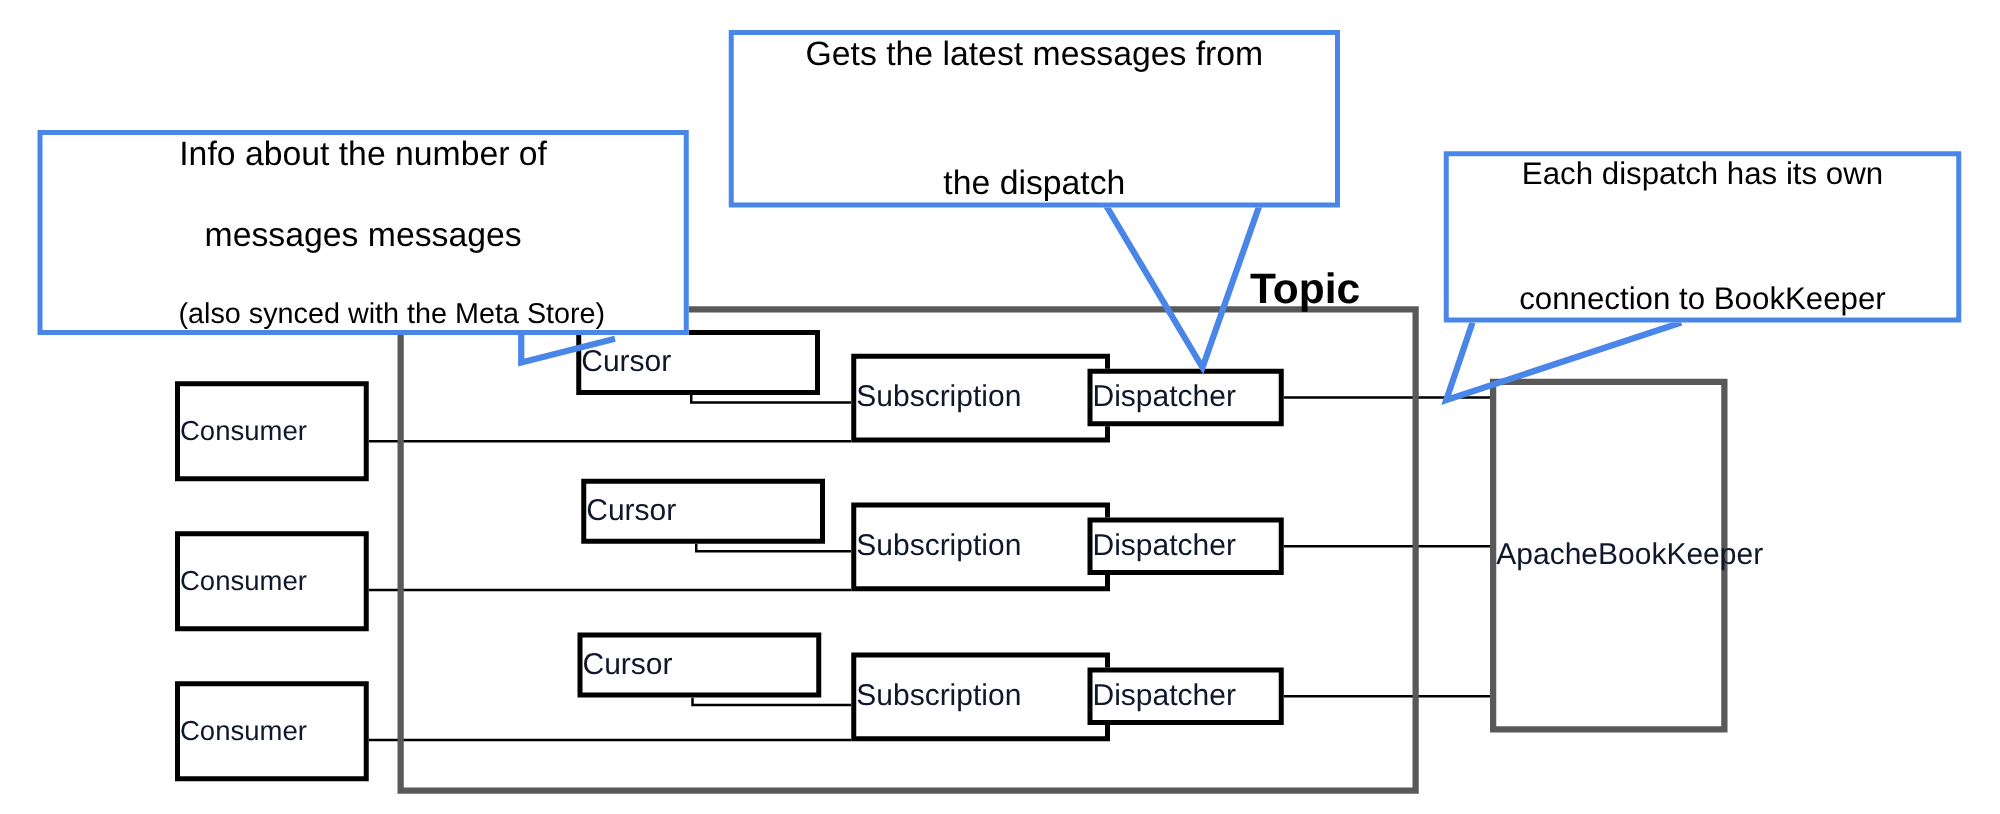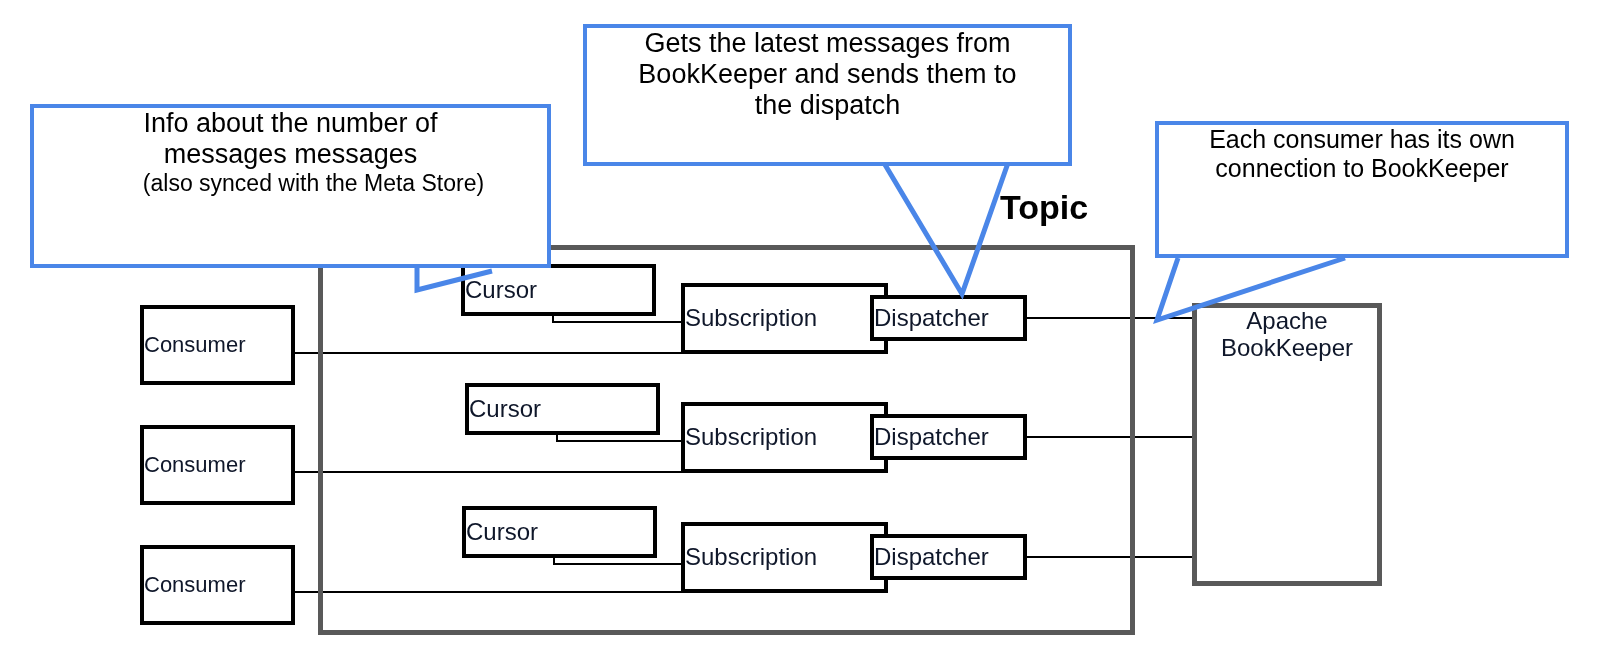--- a/index.html
+++ b/index.html
@@ -48,21 +48,21 @@
     background: transparent;
   }
   .callout {
     position: absolute;
     box-sizing: border-box;
     border: 4px solid #4a86e8;
     background: #ffffff;
     display: flex;
     flex-direction: column;
     align-items: center;
-    justify-content: flex-start;
+    justify-content: space-between;
     text-align: center;
     color: #000000;
   }
   .callout-line {
     display: block;
     width: 100%;
   }
   .topic-title {
     position: absolute;
     font-weight: bold;
@@ -91,21 +91,21 @@
 
     <path d="M295,592 L681,592" stroke="#000000" stroke-width="2" fill="none"></path>
 
     <path d="M554,558 L554,564 L681,564" stroke="#000000" stroke-width="2" fill="none"></path>
 
     <path d="M1027,557 L1192,557" stroke="#000000" stroke-width="2" fill="none"></path>
   </svg>
 
   <div class="topic-frame" style="left:318px; top:245px; width:817px; height:390px;"></div>
 
-  <div class="topic-title" style="left:1000px; top:188px; font-size:34px;">Topic</div>
+  <div class="topic-title" style="left:1000px; top:212px; font-size:34px;">Topic</div>
 
   <div class="node node-black" style="left:140px; top:305px; width:155px; height:80px; font-size:22px;">
     <span>Consumer</span>
   </div>
 
   <div class="node node-black" style="left:140px; top:425px; width:155px; height:80px; font-size:22px;">
     <span>Consumer</span>
   </div>
 
   <div class="node node-black" style="left:140px; top:545px; width:155px; height:80px; font-size:22px;">
@@ -141,21 +141,21 @@
   </div>
 
   <div class="node node-black" style="left:681px; top:522px; width:207px; height:71px; font-size:24px;">
     <span>Subscription</span>
   </div>
 
   <div class="node node-black" style="left:870px; top:534px; width:157px; height:46px; font-size:24px;">
     <span>Dispatcher</span>
   </div>
 
-  <div class="node node-gray" style="left:1192px; top:303px; width:190px; height:283px; font-size:24px; flex-direction:column;">
+  <div class="node node-gray" style="left:1192px; top:303px; width:190px; height:283px; font-size:24px; flex-direction:row;">
     <span>Apache</span>
     <span>BookKeeper</span>
   </div>
 
   <svg class="layer" viewBox="0 0 1600 651">
 
     <polyline points="417,250 417,290 492,271" stroke="#4a86e8" stroke-width="5" fill="none" stroke-linejoin="miter" stroke-linecap="butt"></polyline>
 
     <polyline points="884,163 962,294 1008,163" stroke="#4a86e8" stroke-width="5" fill="none" stroke-linejoin="miter" stroke-linecap="butt"></polyline>
 
@@ -163,22 +163,21 @@
   </svg>
 
   <div class="callout" style="left:30px; top:104px; width:521px; height:164px; font-size:27px;">
     <span class="callout-line">Info about the number of</span>
     <span class="callout-line">messages messages</span>
     <span class="callout-line" style="font-size:23px;padding-left:46px;">(also synced with the Meta Store)</span>
   </div>
 
   <div class="callout" style="left:583px; top:24px; width:489px; height:142px; font-size:27px;">
     <span class="callout-line">Gets the latest messages from</span>
-    <span class="callout-line">BookKeeper and sends them to</span>
     <span class="callout-line">the dispatch</span>
   </div>
 
   <div class="callout" style="left:1155px; top:121px; width:414px; height:137px; font-size:25px;">
-    <span class="callout-line">Each consumer has its own</span>
+    <span class="callout-line">Each dispatch has its own</span>
     <span class="callout-line">connection to BookKeeper</span>
   </div>
 
 </div>
 
 </body></html>

